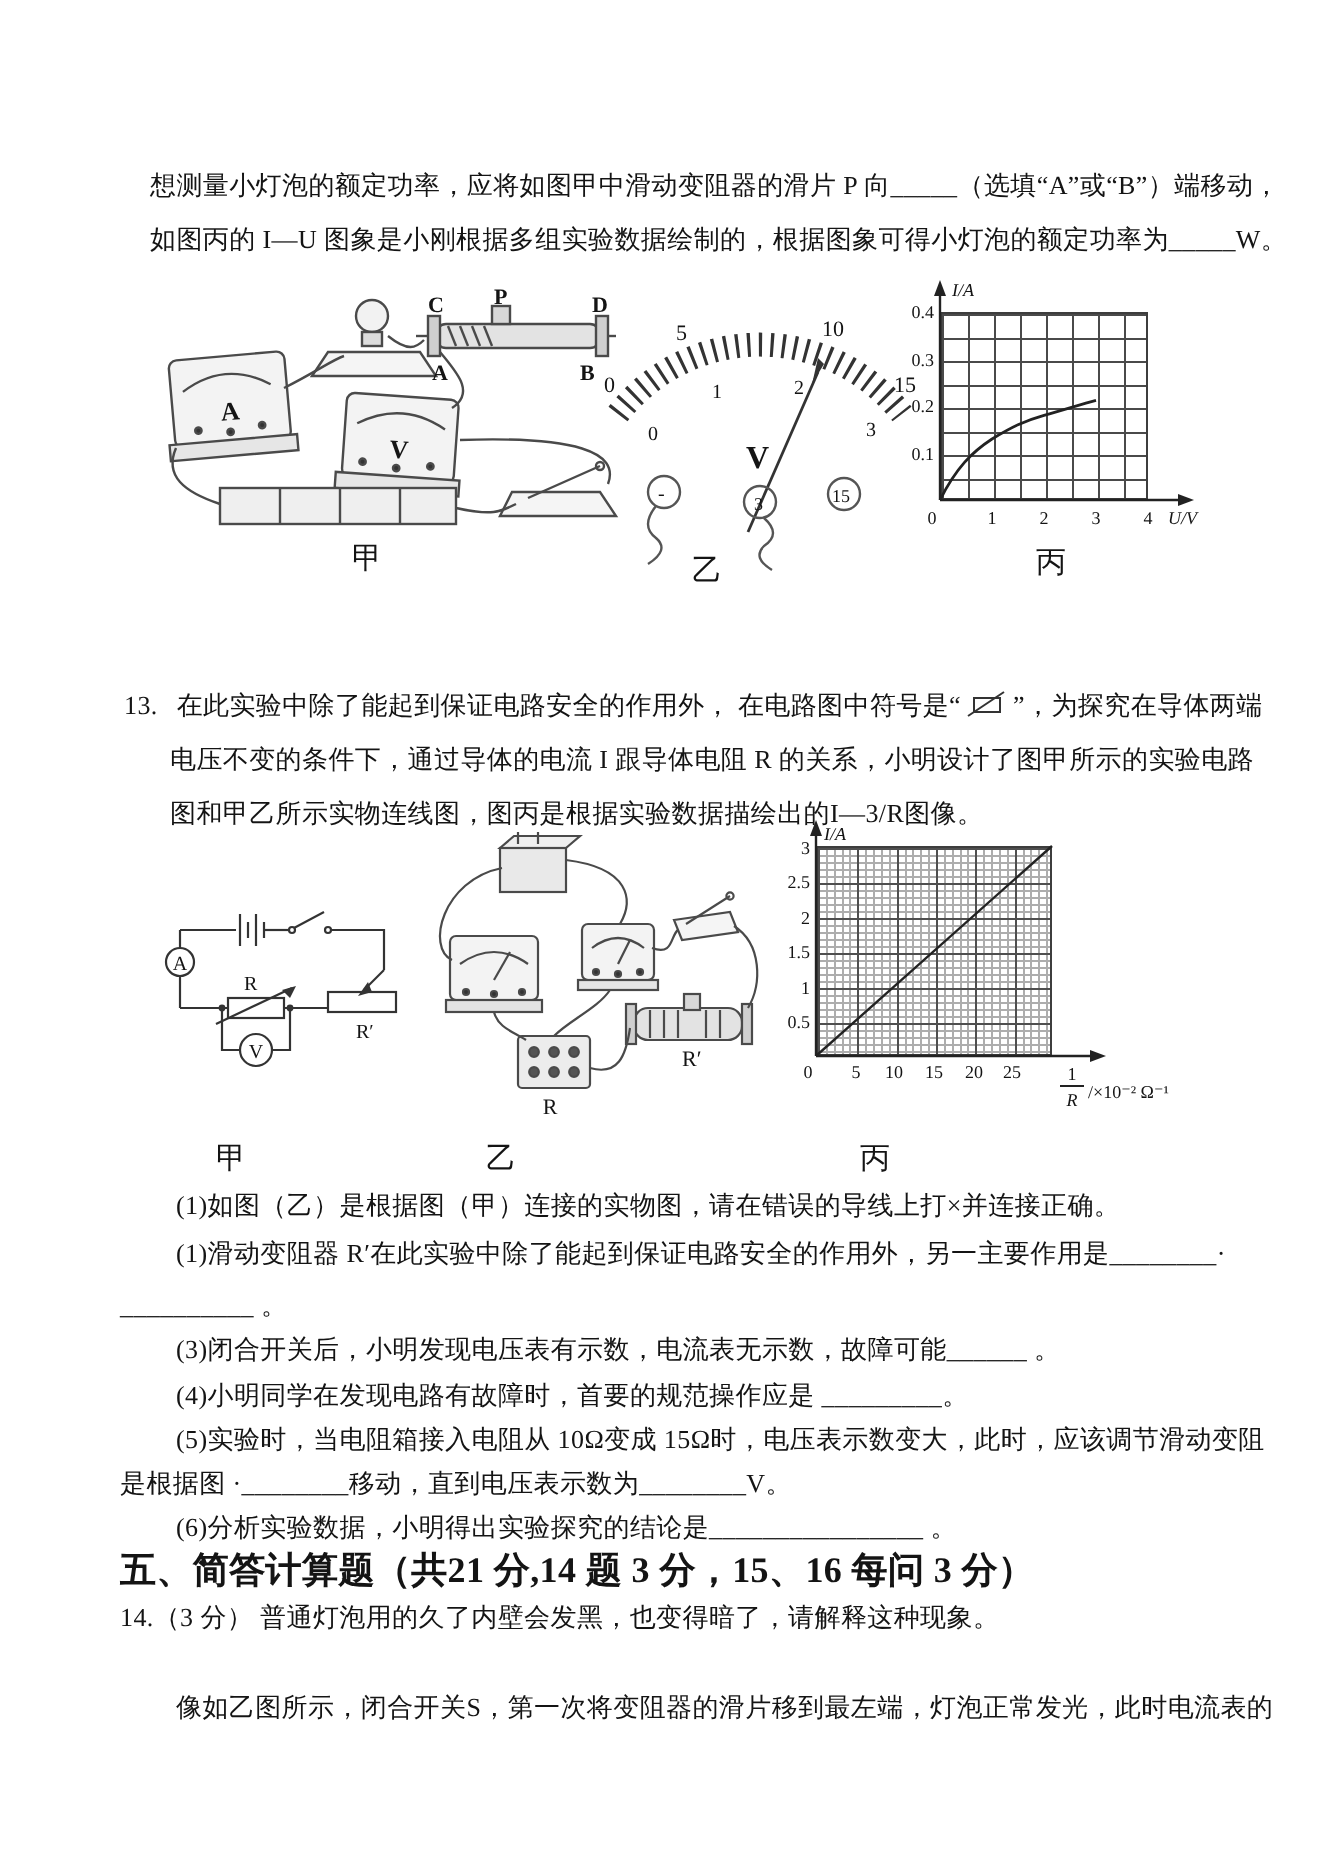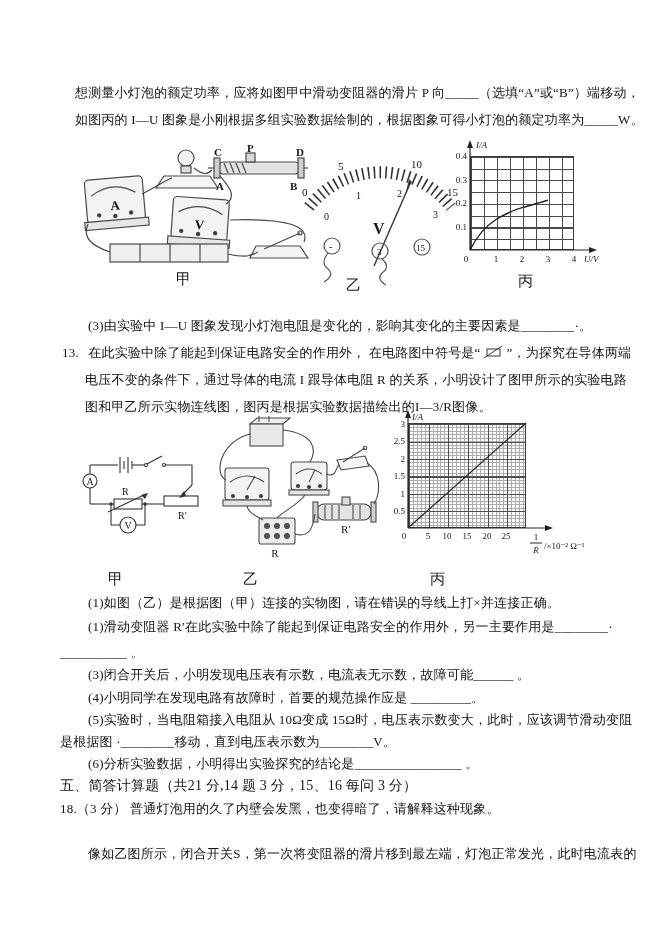--- a/index.html
+++ b/index.html
@@ -1,20 +1,20 @@
 <!DOCTYPE html>
 <html><head>
 <meta charset="utf-8">
 <style>
   html,body{margin:0;padding:0;background:#fff;}
   .page{position:relative;width:661px;height:935px;background:#ffffff;overflow:hidden;
         font-family:"Liberation Serif","DejaVu Serif",serif;color:#141414;}
   .line{position:absolute;font-size:13px;white-space:nowrap;letter-spacing:.2px;line-height:17px;}
   .cap{position:absolute;font-size:15px;white-space:nowrap;}
-  .bold{font-weight:normal;font-size:14px;}
+  .bold{font-weight:bold;font-size:18px;}
   .fig{position:absolute;}
   .fig svg{position:absolute;left:0;top:0;overflow:visible;}
   svg text{font-family:"Liberation Serif","DejaVu Serif",serif;fill:#141414;}
   .rbox-icon{display:inline-block;vertical-align:-2px;margin:0 2px;}
   .gridpane{position:absolute;box-sizing:border-box;}
   .grid1{left:30px;top:18px;width:104px;height:94px;border:1px solid #3d3d3d;
     background-image:
       repeating-linear-gradient(to right,#4a4a4a 0px,#4a4a4a 1px,transparent 1px,transparent 13px),
       repeating-linear-gradient(to bottom,#4a4a4a 0px,#4a4a4a 1px,transparent 1px,transparent 11.75px);}
   .grid2{left:22px;top:13px;width:118px;height:105px;border:1px solid #3d3d3d;
@@ -143,21 +143,20 @@
       <text x="134" y="124" font-size="9" text-anchor="middle">4</text>
       <text x="36" y="10" font-size="9" font-style="italic">I/A</text>
       <text x="144" y="124" font-size="9" font-style="italic">U/V</text>
     </svg>
   </div>
 
   <div class="cap" style="left:176px;top:270px">甲</div>
   <div class="cap" style="left:346px;top:276px">乙</div>
   <div class="cap" style="left:518px;top:272px">丙</div>
 
-  <div class="line" style="left:88px;top:317px">(3)由实验中 I—U 图象发现小灯泡电阻是变化的，影响其变化的主要因素是________·。</div>
 
   <div class="line" style="left:62px;top:344px">
     <span>13.</span>
     <span style="margin-left:6px">在此实验中除了能起到保证电路安全的作用外， 在电路图中符号是“</span><svg class="rbox-icon" width="22" height="14" viewBox="0 0 22 14">
         <rect x="4" y="4" width="13" height="7" fill="none" stroke="#333" stroke-width="1"></rect>
         <line x1="1" y1="13" x2="19" y2="1" stroke="#333" stroke-width="1"></line>
       </svg><span>”，为探究在导体两端</span>
   </div>
   <div class="line" style="left:85px;top:371px">电压不变的条件下，通过导体的电流 I 跟导体电阻 R 的关系，小明设计了图甲所示的实验电路</div>
   <div class="line" style="left:85px;top:398px">图和甲乙所示实物连线图，图丙是根据实验数据描绘出的I—3/R图像。</div>
@@ -297,16 +296,16 @@
   <div class="line" style="left:88px;top:594px">(1)如图（乙）是根据图（甲）连接的实物图，请在错误的导线上打×并连接正确。</div>
   <div class="line" style="left:88px;top:618px">(1)滑动变阻器 R′在此实验中除了能起到保证电路安全的作用外，另一主要作用是________·</div>
   <div class="line" style="left:60px;top:644px">__________ 。</div>
   <div class="line" style="left:88px;top:666px">(3)闭合开关后，小明发现电压表有示数，电流表无示数，故障可能______ 。</div>
   <div class="line" style="left:88px;top:689px">(4)小明同学在发现电路有故障时，首要的规范操作应是  _________。</div>
   <div class="line" style="left:88px;top:711px">(5)实验时，当电阻箱接入电阻从 10Ω变成 15Ω时，电压表示数变大，此时，应该调节滑动变阻</div>
   <div class="line" style="left:60px;top:733px">是根据图  ·________移动，直到电压表示数为________V。</div>
   <div class="line" style="left:88px;top:755px">(6)分析实验数据，小明得出实验探究的结论是________________ 。</div>
 
   <div class="line bold" style="left:60px;top:777px">五、简答计算题（共21 分,14 题 3 分，15、16 每问 3 分）</div>
-  <div class="line" style="left:60px;top:800px">18.（3 分） 普通灯泡用的久了内壁会发黑，也变得暗了，请解释这种现象。</div>
+  <div class="line" style="left:60px;top:800px">14.（3 分） 普通灯泡用的久了内壁会发黑，也变得暗了，请解释这种现象。</div>
   <div class="line" style="left:88px;top:845px">像如乙图所示，闭合开关S，第一次将变阻器的滑片移到最左端，灯泡正常发光，此时电流表的</div>
 
 </div>
 
 </body></html>

